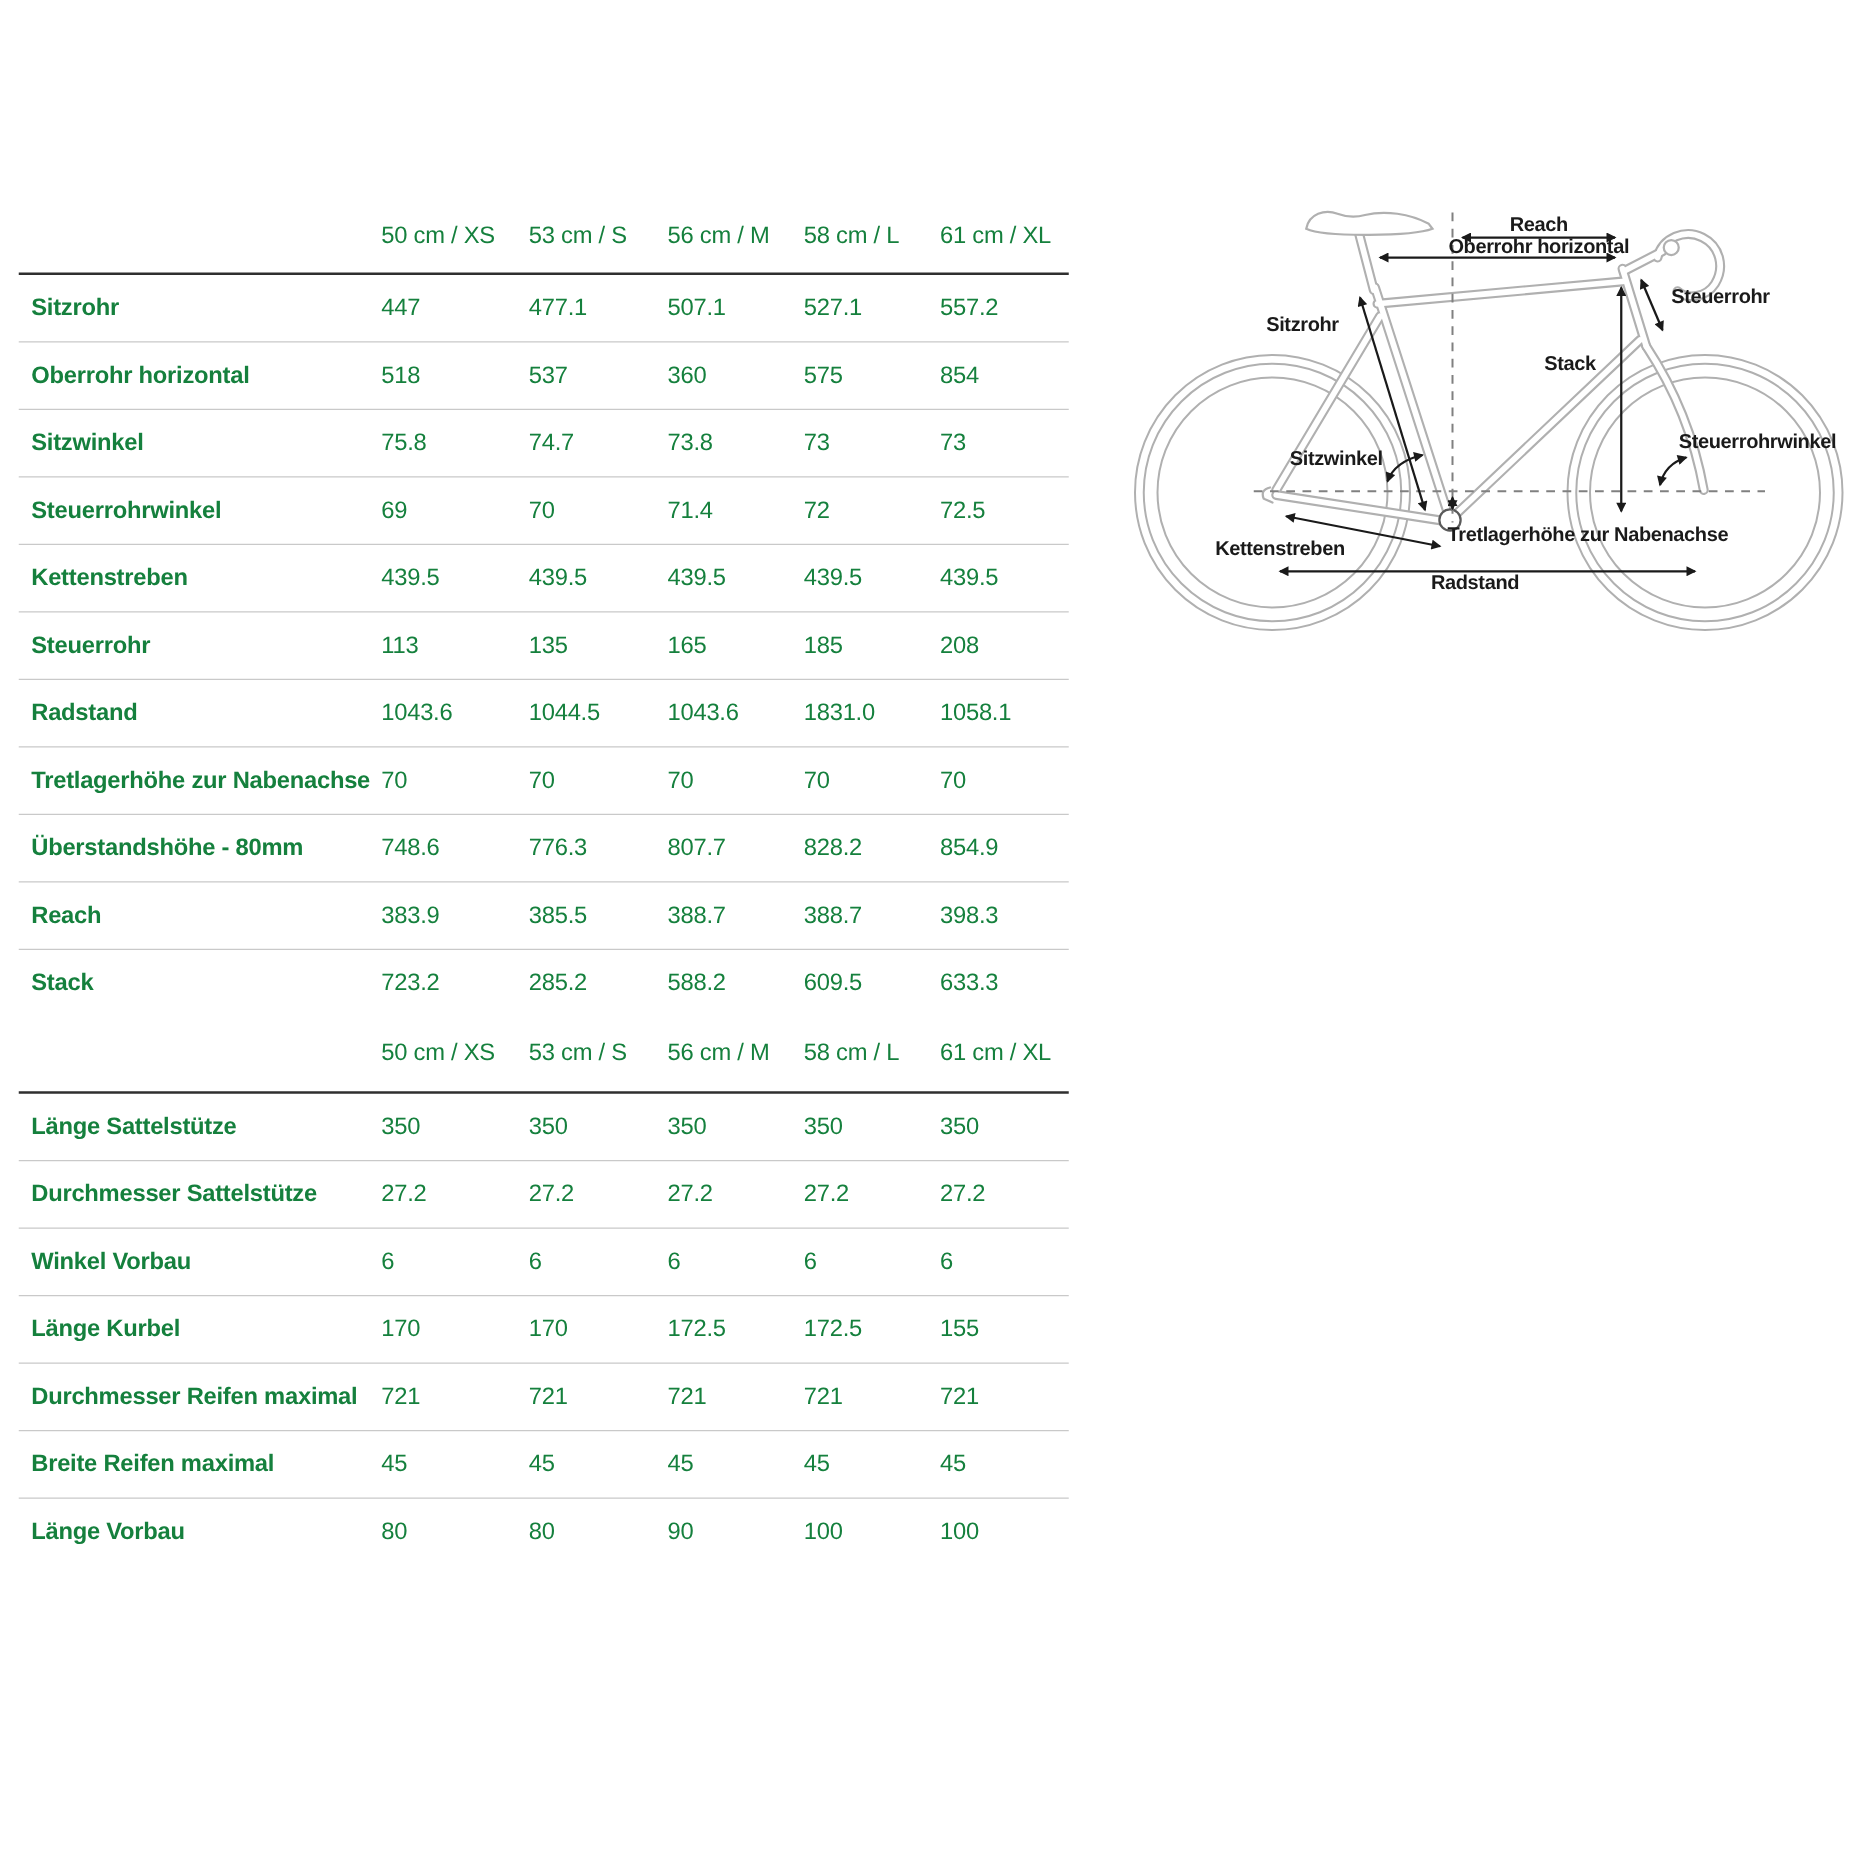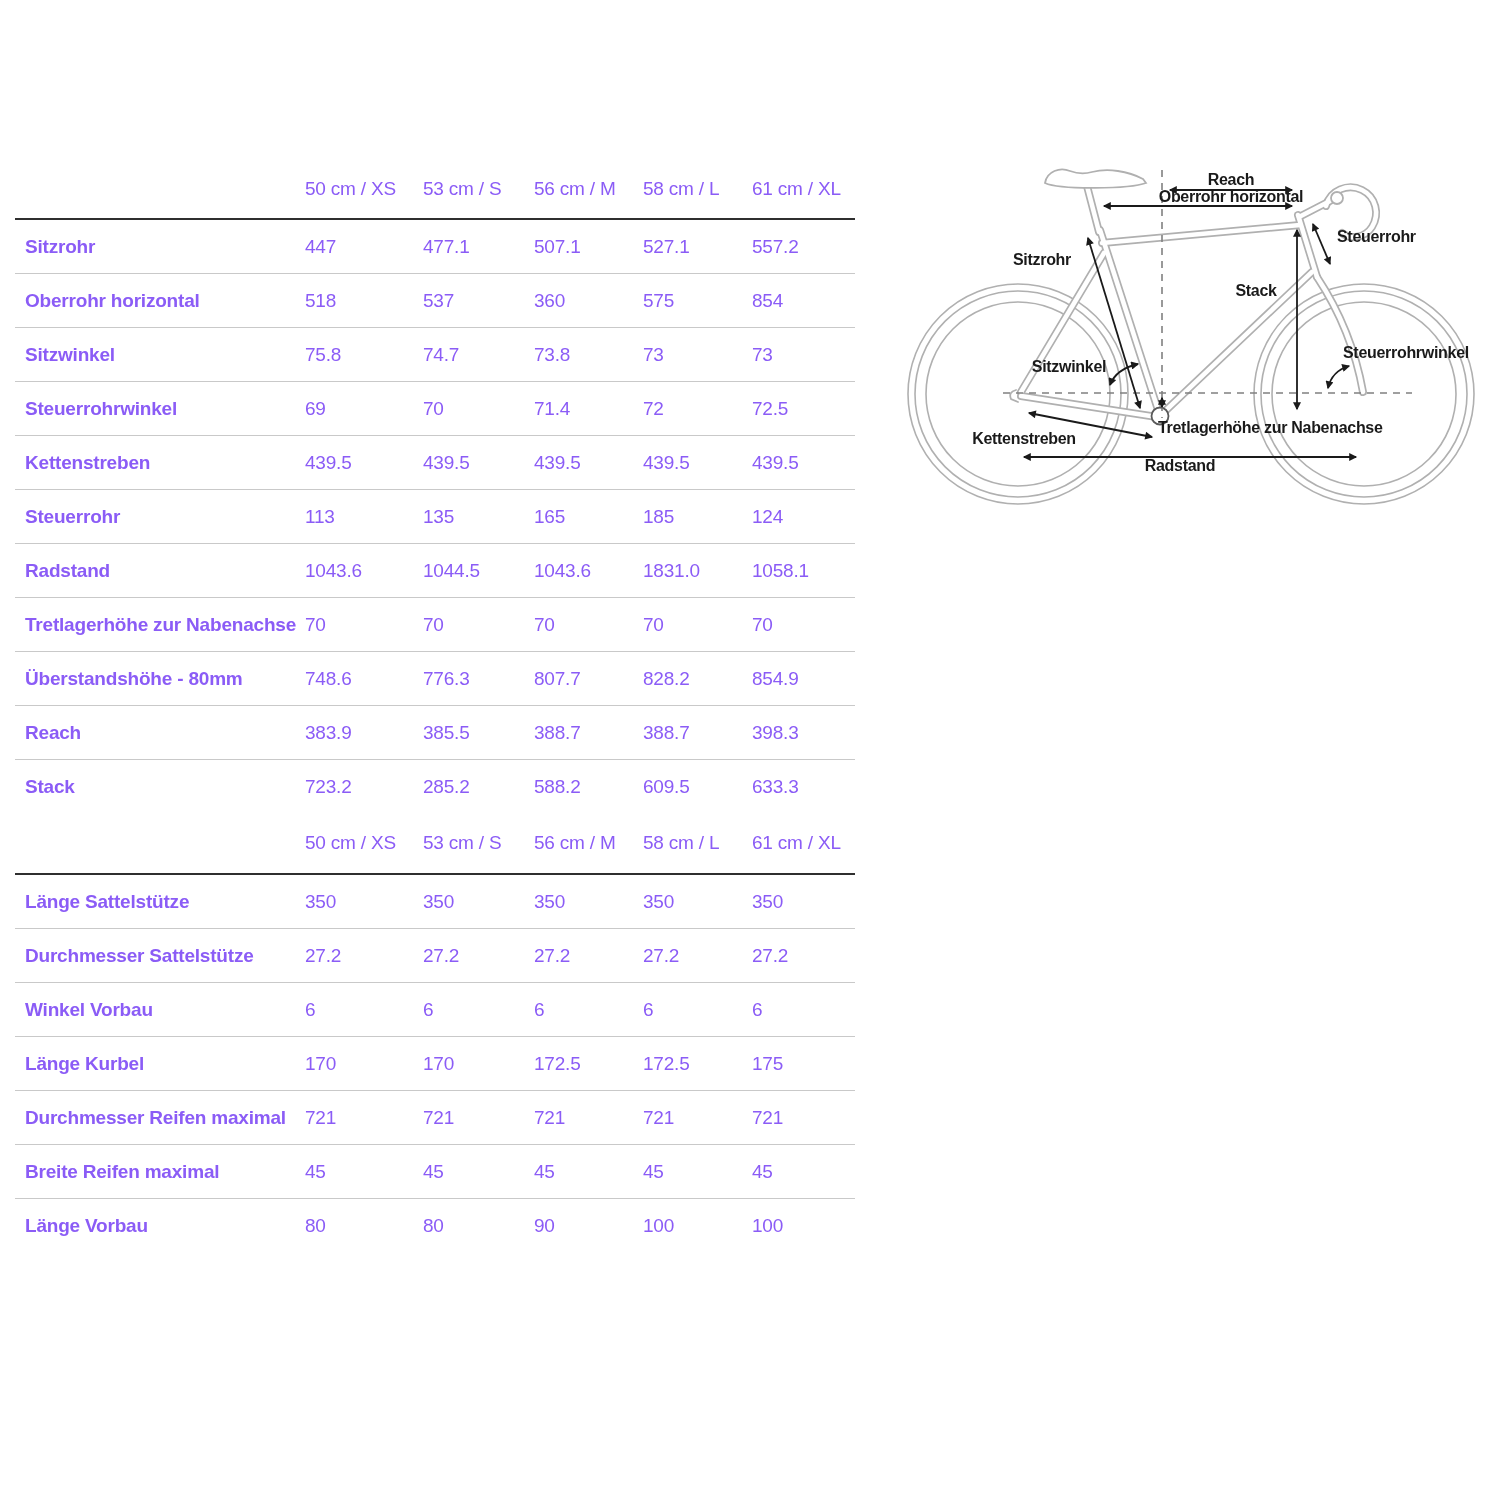--- a/index.html
+++ b/index.html
@@ -1,17 +1,17 @@
 <!DOCTYPE html>
 <html><head>
 <meta charset="utf-8">
 <style>
   html,body{margin:0;padding:0;background:#fff;}
   .page{position:relative;width:1500px;height:1248px;background:#ffffff;overflow:hidden;
-        font-family:"Liberation Sans",sans-serif;color:#8b5cf6;}
+        font-family:"Liberation Sans",sans-serif;color:#15803d;}
   .geo-tables{position:absolute;left:15px;top:160px;width:840px;}
   .ghead,.grow{display:grid;grid-template-columns:280px 118px 111px 109px 109px 1fr;
                align-items:center;padding-left:10px;letter-spacing:-0.2px;}
   .ghead{height:58px;border-bottom:2.5px solid #2f2f2f;font-size:19px;font-weight:400;}
   .ghead.second{height:60px;}
   .grow{height:53px;border-bottom:1px solid #c9c9c9;}
   .grow:last-child{border-bottom:none;}
   .glabel{font-weight:700;font-size:19px;white-space:nowrap;}
   .gval{font-size:19px;font-weight:400;white-space:nowrap;}
   .gheadcell{white-space:nowrap;}
@@ -74,21 +74,21 @@
           <div class="gcell gval">439.5</div>
           <div class="gcell gval">439.5</div>
           <div class="gcell gval">439.5</div>
         </div>
         <div class="grow">
           <div class="gcell glabel">Steuerrohr</div>
           <div class="gcell gval">113</div>
           <div class="gcell gval">135</div>
           <div class="gcell gval">165</div>
           <div class="gcell gval">185</div>
-          <div class="gcell gval">124</div>
+          <div class="gcell gval">208</div>
         </div>
         <div class="grow">
           <div class="gcell glabel">Radstand</div>
           <div class="gcell gval">1043.6</div>
           <div class="gcell gval">1044.5</div>
           <div class="gcell gval">1043.6</div>
           <div class="gcell gval">1831.0</div>
           <div class="gcell gval">1058.1</div>
         </div>
         <div class="grow">
@@ -157,21 +157,21 @@
           <div class="gcell gval">6</div>
           <div class="gcell gval">6</div>
           <div class="gcell gval">6</div>
         </div>
         <div class="grow">
           <div class="gcell glabel">Länge Kurbel</div>
           <div class="gcell gval">170</div>
           <div class="gcell gval">170</div>
           <div class="gcell gval">172.5</div>
           <div class="gcell gval">172.5</div>
-          <div class="gcell gval">175</div>
+          <div class="gcell gval">155</div>
         </div>
         <div class="grow">
           <div class="gcell glabel">Durchmesser Reifen maximal</div>
           <div class="gcell gval">721</div>
           <div class="gcell gval">721</div>
           <div class="gcell gval">721</div>
           <div class="gcell gval">721</div>
           <div class="gcell gval">721</div>
         </div>
         <div class="grow">

